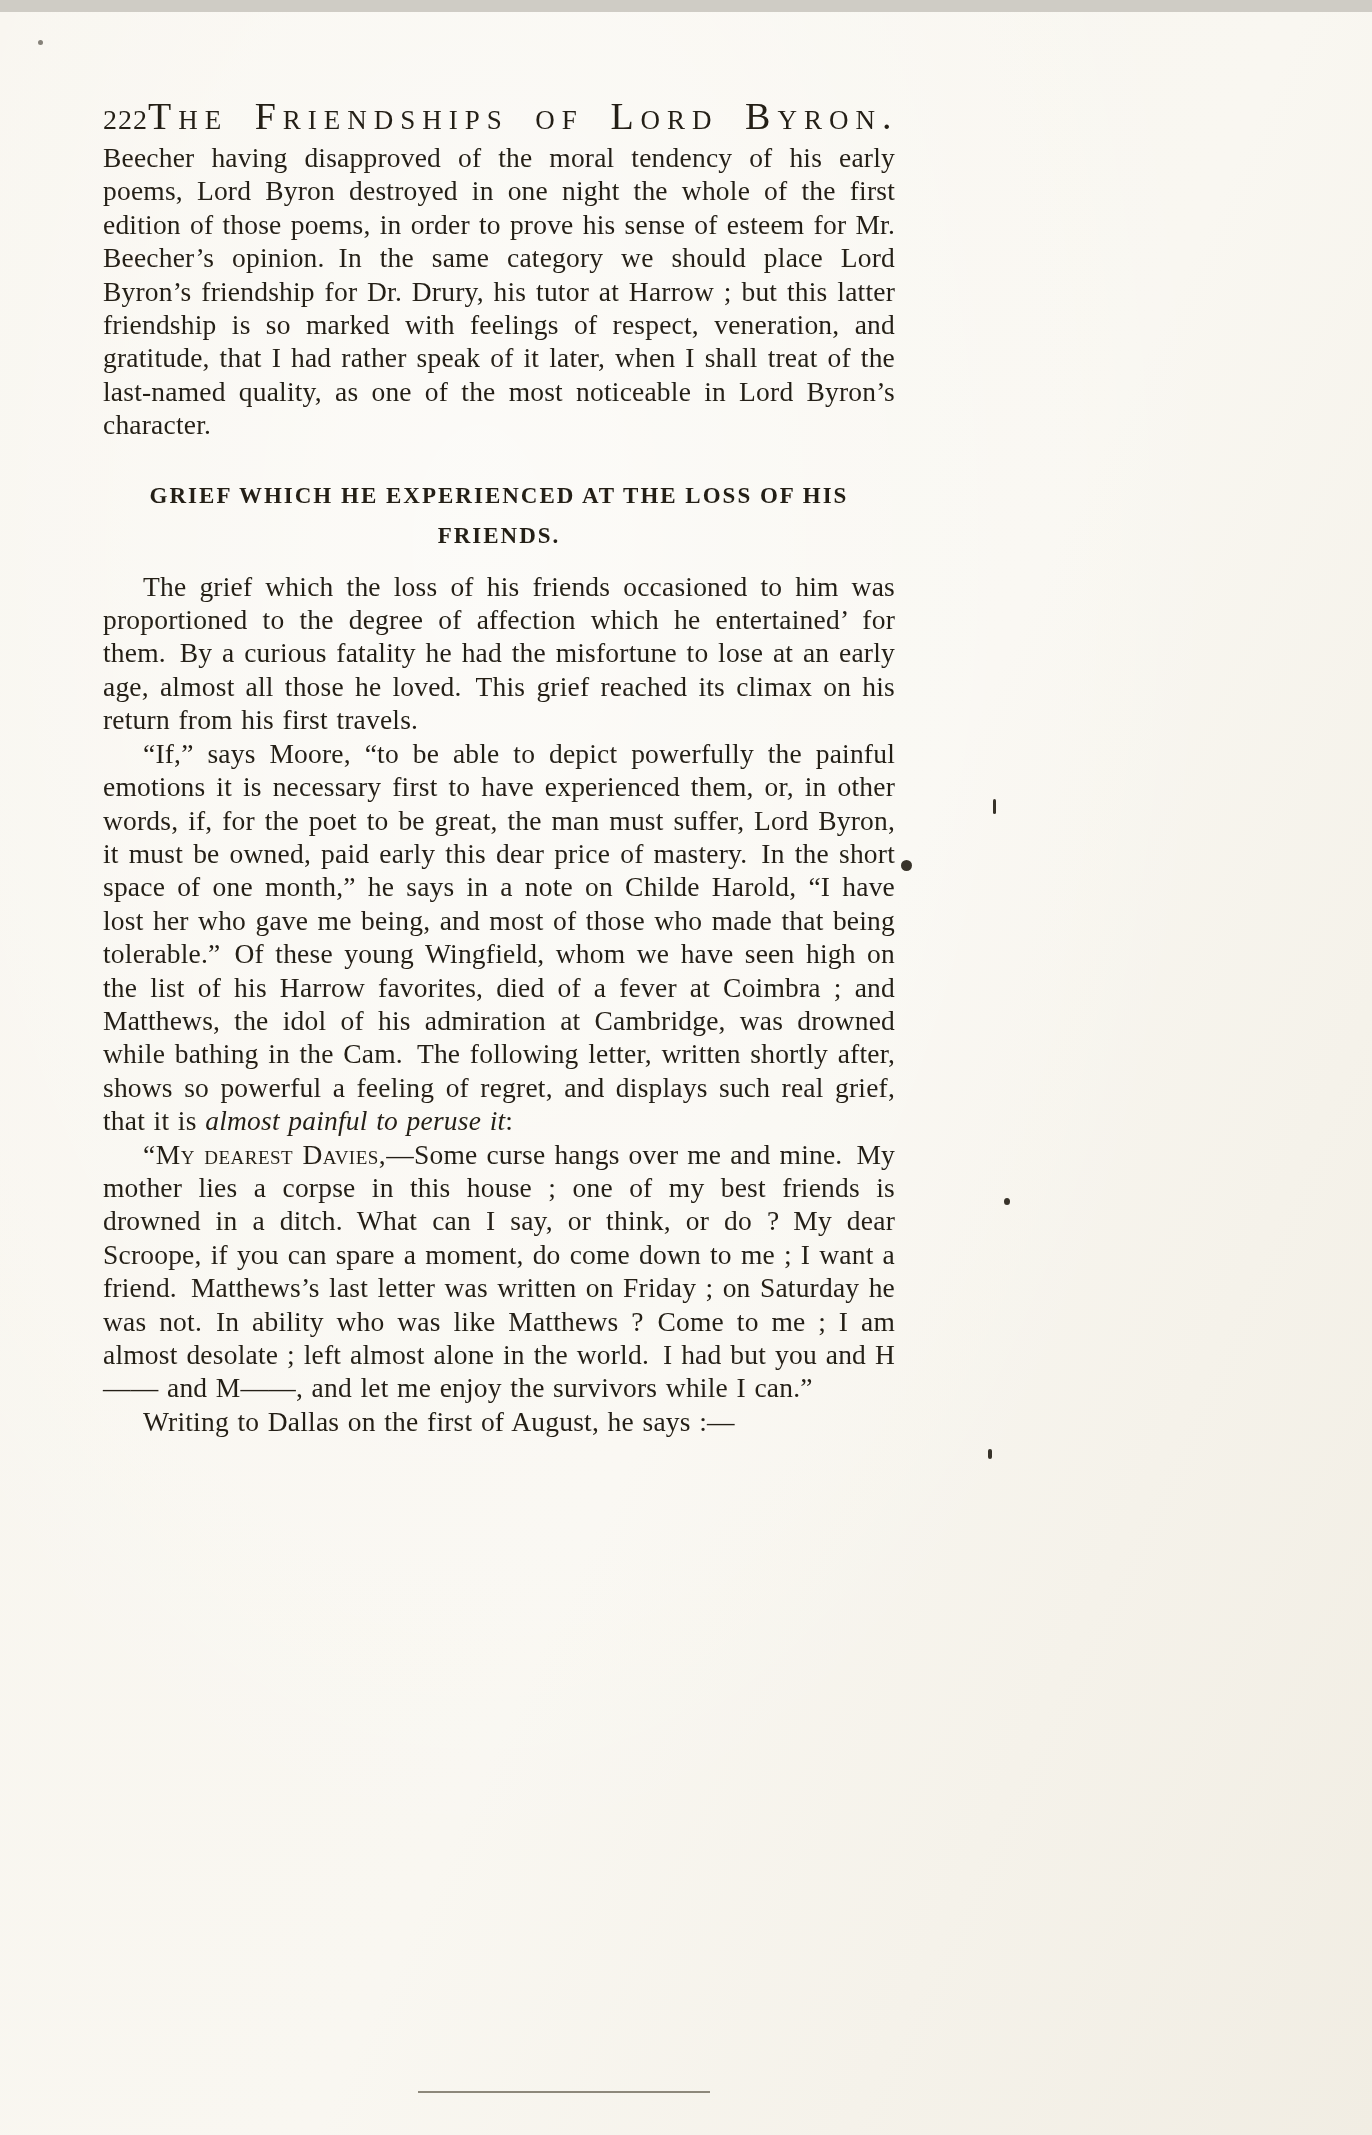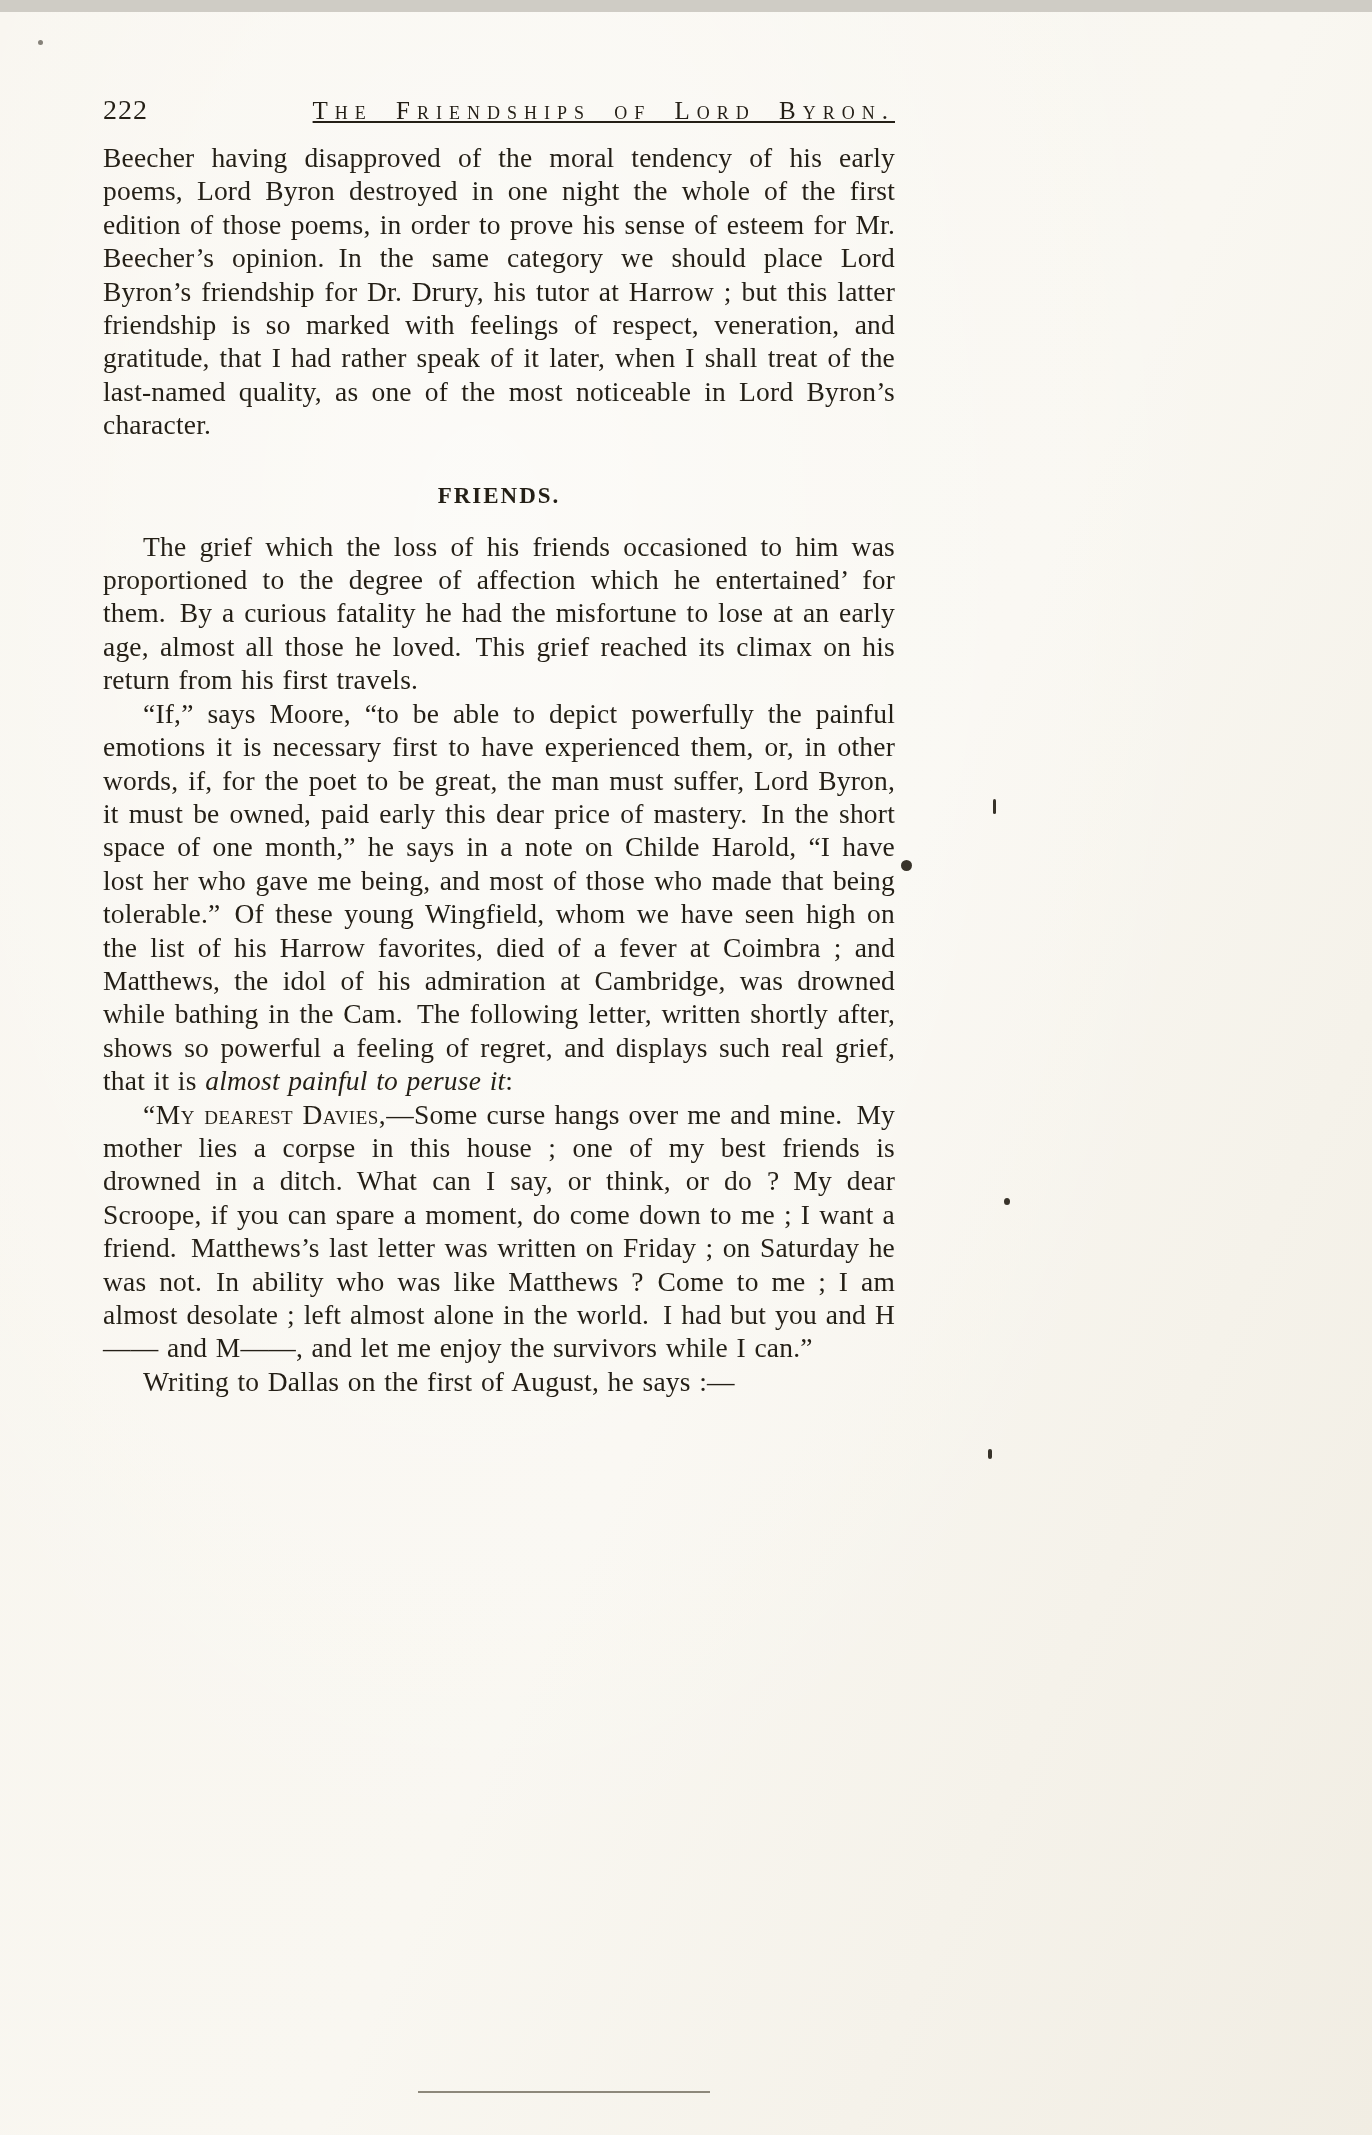--- a/index.html
+++ b/index.html
@@ -26,27 +26,26 @@
       width: 792px;
       display: flex;
       align-items: baseline;
     }
     .page-number {
       font-size: 28px;
       letter-spacing: 1px;
     }
     .running-title {
       flex: 1;
-      text-align: right;
+      text-align: left;
       font-variant: small-caps;
-      font-size: 25px;
+      font-size: 38px;
       letter-spacing: 7px;
       word-spacing: 10px;
       white-space: nowrap;
-      text-decoration: underline;
     }
     .text-block {
       position: absolute;
       top: 129px;
       left: 103px;
       width: 792px;
       font-size: 27.5px;
       line-height: 33.4px;
       text-align: justify;
       letter-spacing: 0.2px;
@@ -95,20 +94,21 @@
   <header class="running-head">
     <span class="page-number">222</span>
     <span class="running-title">The Friendships of Lord Byron.</span>
   </header>
 
   <main class="text-block">
 
     <p class="para no-indent">Beecher having disapproved of the moral tendency of his early poems, Lord Byron destroyed in one night the whole of the first edition of those poems, in order to prove his sense of esteem for Mr. Beecher’s opinion. In the same category we should place Lord Byron’s friendship for Dr. Drury, his tutor at Harrow&nbsp;; but this latter friendship is so marked with feelings of respect, veneration, and gratitude, that I had rather speak of it later, when I shall treat of the last-named quality, as one of the most noticeable in Lord Byron’s character.</p>
 
     <div class="section-heading">
+      <div>GRIEF WHICH HE EXPERIENCED AT THE LOSS OF HIS</div>
       <div>FRIENDS.</div>
     </div>
 
     <p class="para">The grief which the loss of his friends occasioned to him was proportioned to the degree of affection which he entertained’ for them. By a curious fatality he had the misfortune to lose at an early age, almost all those he loved. This grief reached its climax on his return from his first travels.</p>
 
     <p class="para"><span>“If,” says Moore, “to be able to depict powerfully the painful emotions it is necessary first to have experienced them, or, in other words, if, for the poet to be great, the man must suffer, Lord Byron, it must be owned, paid early this dear price of mastery. In the short space of one month,” he says in a note on Childe Harold, “I have lost her who gave me being, and most of those who made that being tolerable.” Of these young Wingfield, whom we have seen high on the list of his Harrow favorites, died of a fever at Coimbra&nbsp;; and Matthews, the idol of his admiration at Cambridge, was drowned while bathing in the Cam. The following letter, written shortly after, shows so powerful a feeling of regret, and displays such real grief, that it is </span><span class="italic">almost painful to peruse it</span><span>:</span></p>
 
     <p class="para"><span class="small-caps">“My dearest Davies,</span><span>—Some curse hangs over me and mine. My mother lies a corpse in this house&nbsp;; one of my best friends is drowned in a ditch. What can I say, or think, or do&nbsp;? My dear Scroope, if you can spare a moment, do come down to me&nbsp;; I want a friend. Matthews’s last letter was written on Friday&nbsp;; on Saturday he was not. In ability who was like Matthews&nbsp;? Come to me&nbsp;; I am almost desolate&nbsp;; left almost alone in the world. I had but you and H—— and M——, and let me enjoy the survivors while I can.”</span></p>
 
     <p class="para">Writing to Dallas on the first of August, he says&nbsp;:—</p>

